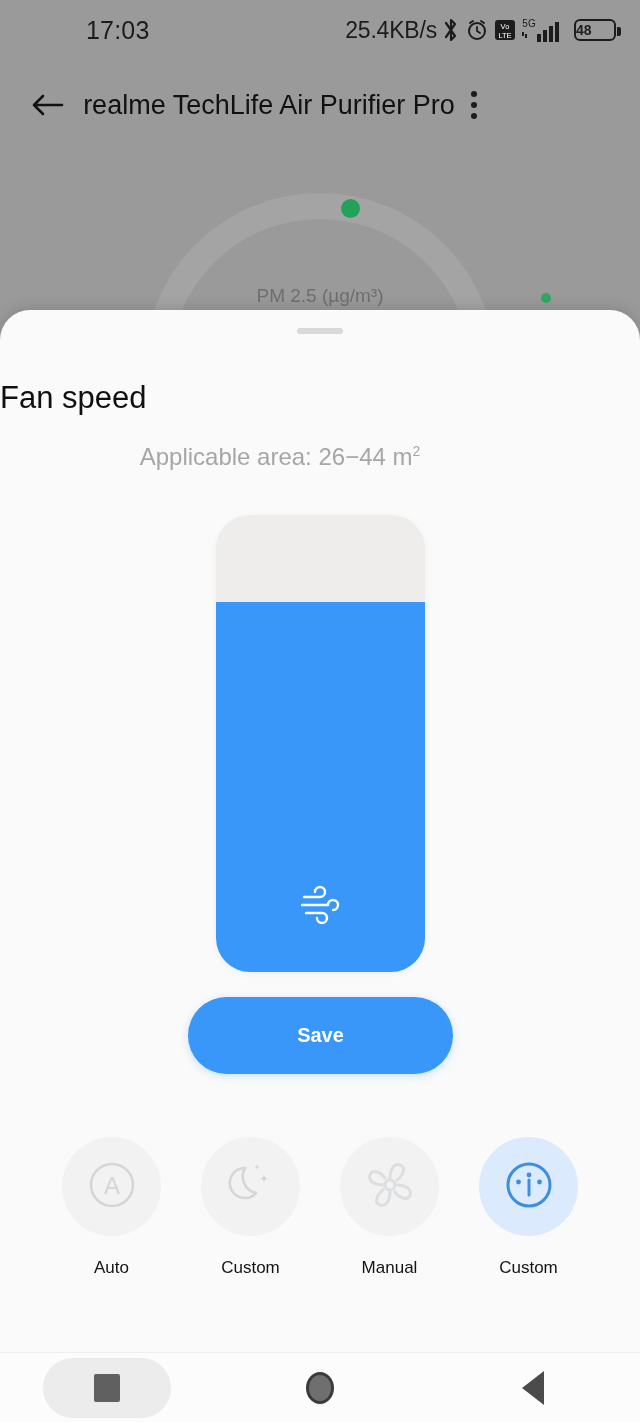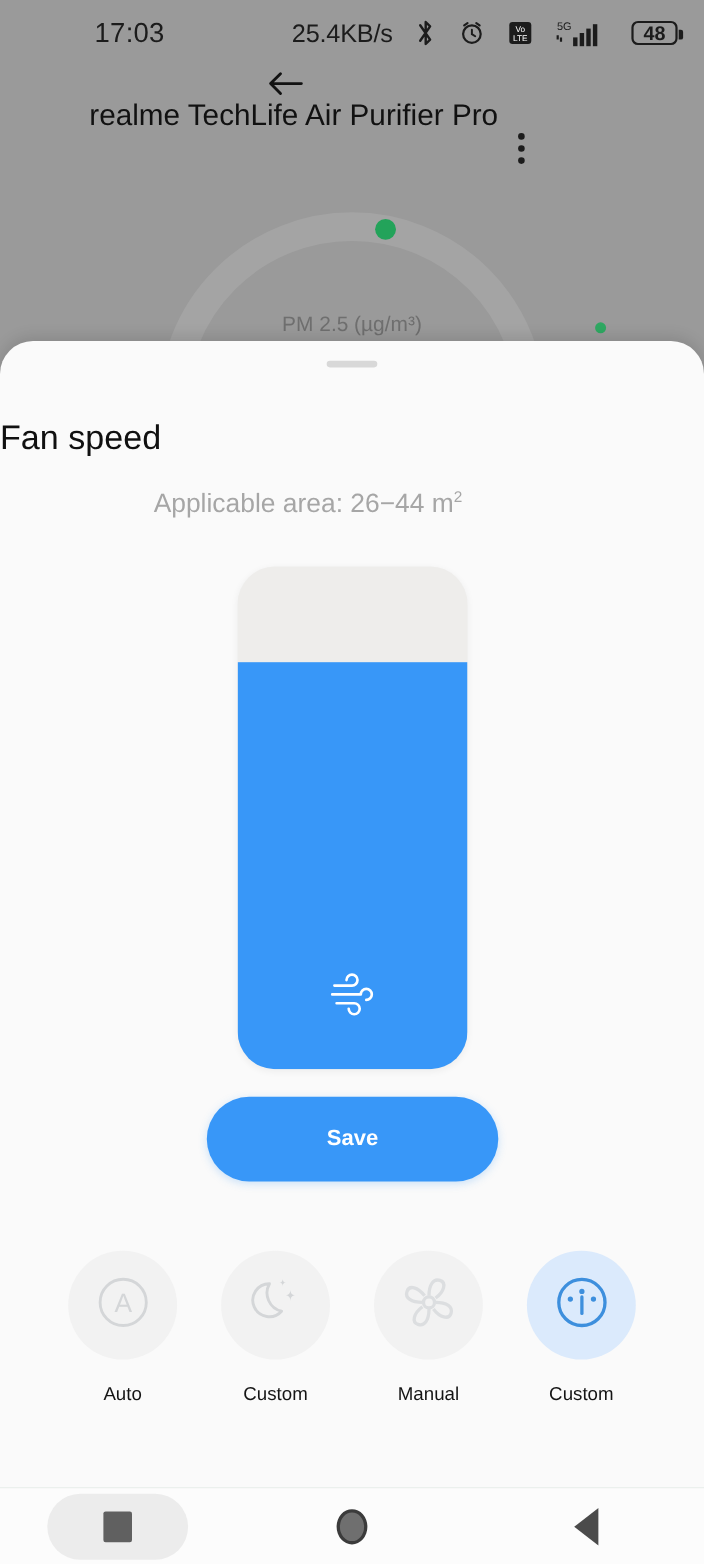--- a/index.html
+++ b/index.html
@@ -30,47 +30,46 @@
     display: flex; align-items: center;
     padding: 0 24px;
     color: #1c1c1c;
   }
   #status-time {
     font-size: 25px; letter-spacing: .2px;
     margin-left: 62px;
   }
   #status-right {
     margin-left: auto;
-    display: flex; align-items: center; gap: 21px;
+    display: flex; align-items: center; gap: 5px;
   }
   #net-speed { font-size: 23px; letter-spacing: -.2px; }
   .sb-icon { display: inline-flex; align-items: center; }
 
   .battery {
     position: relative;
     width: 42px; height: 22px;
     border: 2.4px solid #1c1c1c;
     border-radius: 6px;
-    display: flex; align-items: center; justify-content: center;
-    font-size: 18px; font-weight: bold;
+    display: flex; align-items: center; 
+    font-size: 14px; font-weight: bold;
   }
   .battery::after {
     content: ""; position: absolute;
     right: -7px; top: 6px;
     width: 4px; height: 9px;
     background: #1c1c1c;
     border-radius: 0 2px 2px 0;
   }
 
   #app-bar {
     position: absolute; left: 0; top: 62px;
     width: 520px; height: 86px;
     display: flex; align-items: center;
     padding: 0 26px;
-    flex-direction: column;
   }
   #back-arrow { width: 44px; height: 44px; display:flex; align-items:center; justify-content:center; }
   #app-title {
     font-size: 27px; color: #111; margin-left: 14px;
     white-space: nowrap;
   }
   #overflow-menu {
     margin-left: auto;
     width: 40px; height: 44px;
     display: flex; flex-direction: column;

